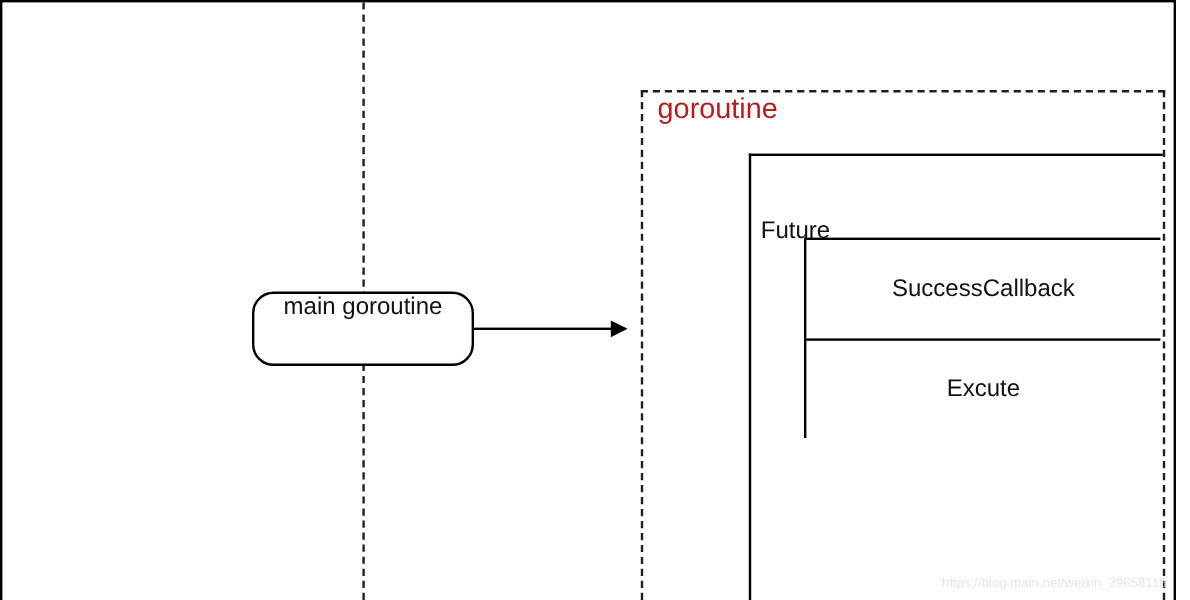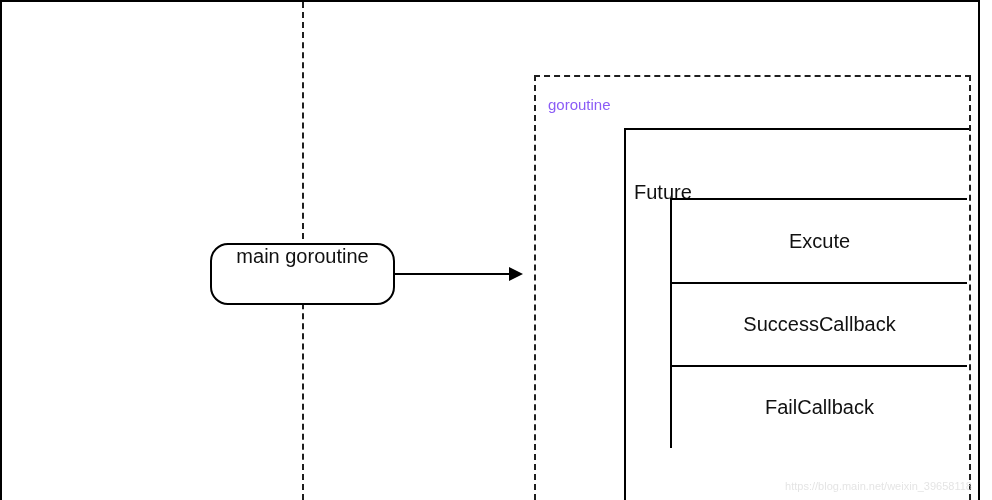--- a/index.html
+++ b/index.html
@@ -67,24 +67,24 @@
       position: absolute;
       top: 75px;
       left: 534px;
       width: 437px;
       height: 425px;
       border: 2px dashed #1f1f1f;
       border-bottom: none;
     }
     .goroutine-label {
       position: absolute;
-      top: 96px;
+      top: 77px;
       left: 548px;
-      font-size: 15px;
-      color: #8b5cf6;
+      font-size: 24px;
+      color: #b91c1c;
     }
     .future-box {
       position: absolute;
       top: 128px;
       left: 624px;
       width: 345px;
       height: 372px;
       border: 2px solid #000;
       border-right: none;
       border-bottom: none;
@@ -144,23 +144,20 @@
 <div class="arrow"></div>
 
 <div class="goroutine-box"></div>
 <div class="goroutine-label">goroutine</div>
 
 <div class="future-box"></div>
 <div class="future-label">Future</div>
 
 <div class="inner-stack">
   <div class="cell">
-    <span>Excute</span>
-  </div>
-  <div class="cell">
     <span>SuccessCallback</span>
   </div>
   <div class="cell">
-    <span>FailCallback</span>
+    <span>Excute</span>
   </div>
 </div>
 
 <div class="watermark">https://blog.main.net/weixin_39658118</div>
 
 </body></html>

